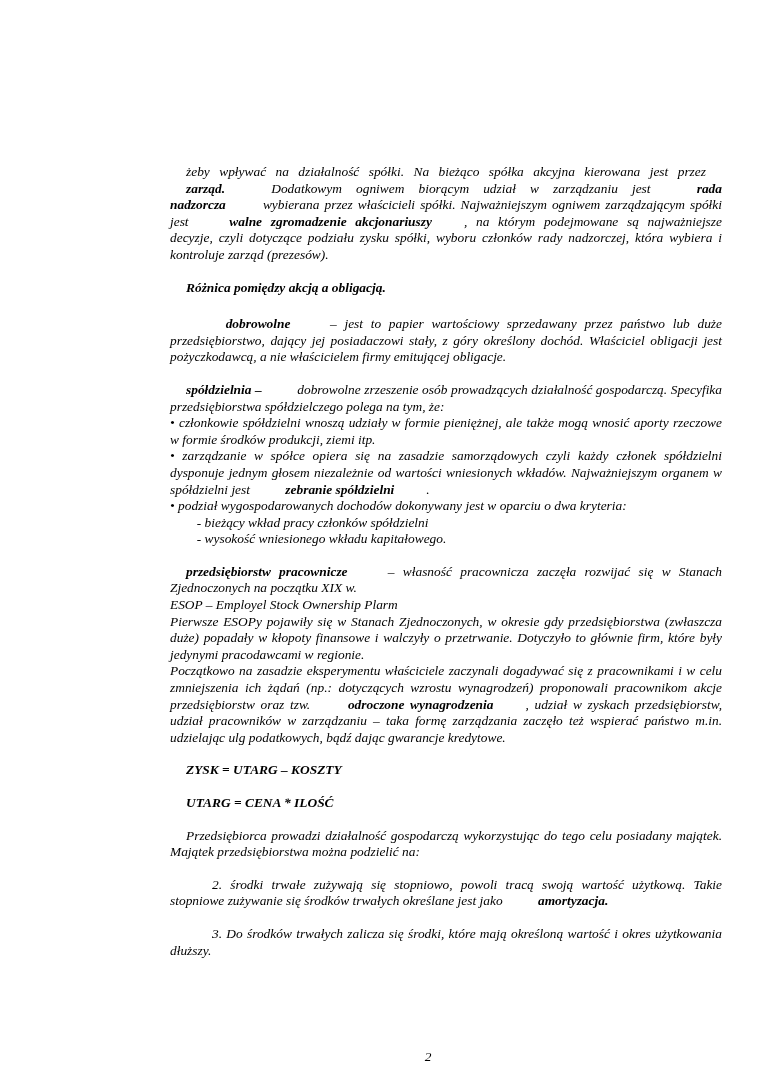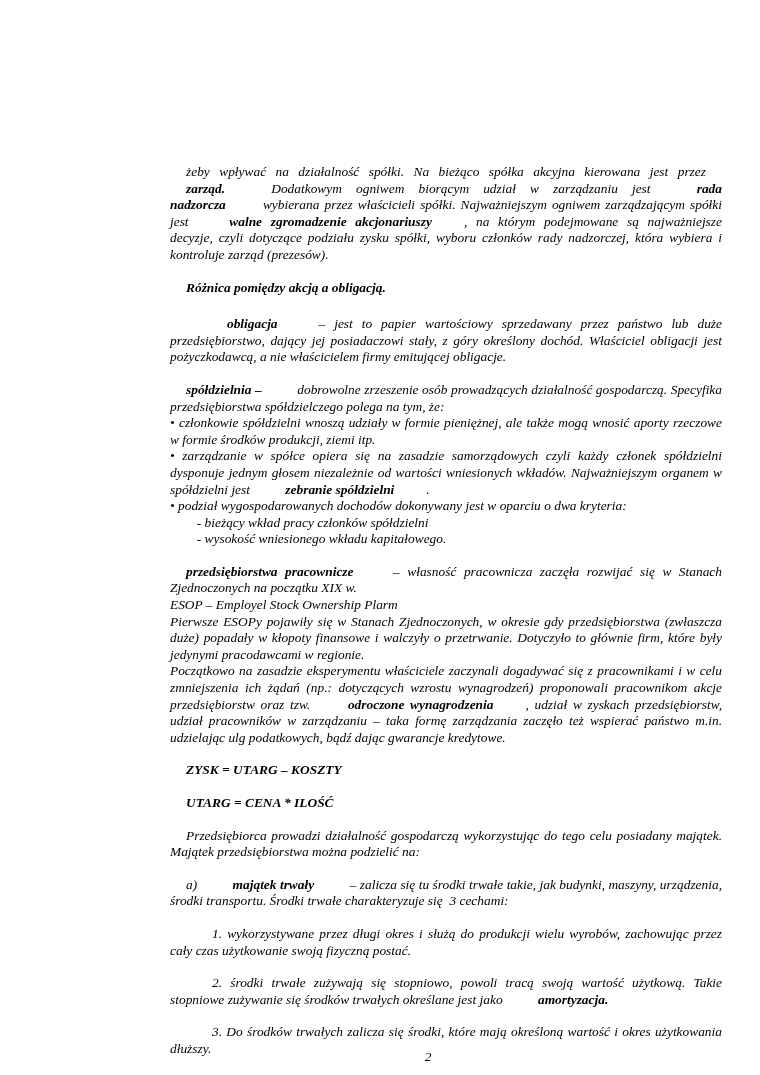--- a/index.html
+++ b/index.html
@@ -42,33 +42,31 @@
     font-size: 13.4px;
   }
 </style>
 </head>
 <body>
 
 <div class="page">
   <div class="content">
     <p class="block"><span>żeby wpływać na działalność spółki. Na bieżąco spółka akcyjna kierowana jest przez </span><span class="b">zarząd.</span><span> Dodatkowym ogniwem biorącym udział w zarządzaniu jest </span><span class="b">rada nadzorcza</span><span> wybierana przez właścicieli spółki. Najważniejszym ogniwem zarządzającym spółki jest </span><span class="b">walne zgromadzenie akcjonariuszy</span><span>, na którym podejmowane są najważniejsze decyzje, czyli dotyczące podziału zysku spółki, wyboru członków rady nadzorczej, która wybiera i kontroluje zarząd (prezesów).</span></p>
     <p class="block center heading"><span class="b">Różnica pomiędzy akcją a obligacją.</span></p>
-    <p class="block"><span> </span><span class="b">obligacja</span><span> – jest to papier wartościowy sprzedawany przez państwo lub duże przedsiębiorstwo, dający jej posiadaczowi stały, z góry określony dochód. Właściciel obligacji jest pożyczkodawcą, a nie właścicielem firmy emitującej obligacje.</span></p>
+    <p class="block"><span> </span><span class="b">dobrowolne</span><span> – jest to papier wartościowy sprzedawany przez państwo lub duże przedsiębiorstwo, dający jej posiadaczowi stały, z góry określony dochód. Właściciel obligacji jest pożyczkodawcą, a nie właścicielem firmy emitującej obligacje.</span></p>
     <p class="block"><span class="b">spółdzielnia –</span><span> dobrowolne zrzeszenie osób prowadzących działalność gospodarczą. Specyfika przedsiębiorstwa spółdzielczego polega na tym, że:
 • członkowie spółdzielni wnoszą udziały w formie pieniężnej, ale także mogą wnosić aporty rzeczowe w formie środków produkcji, ziemi itp.
 • zarządzanie w spółce opiera się na zasadzie samorządowych czyli każdy członek spółdzielni dysponuje jednym głosem niezależnie od wartości wniesionych wkładów. Najważniejszym organem w spółdzielni jest </span><span class="b">zebranie spółdzielni</span><span>.
 • podział wygospodarowanych dochodów dokonywany jest w oparciu o dwa kryteria:
         - bieżący wkład pracy członków spółdzielni
         - wysokość wniesionego wkładu kapitałowego.</span></p>
-    <p class="block"><span class="b">przedsiębiorstwa pracownicze</span><span> – własność pracownicza zaczęła rozwijać się w Stanach Zjednoczonych na początku XIX w.
+    <p class="block"><span class="b">przedsiębiorstw pracownicze</span><span> – własność pracownicza zaczęła rozwijać się w Stanach Zjednoczonych na początku XIX w.
 ESOP – Employel Stock Ownership Plarm
 Pierwsze ESOPy pojawiły się w Stanach Zjednoczonych, w okresie gdy przedsiębiorstwa (zwłaszcza duże) popadały w kłopoty finansowe i walczyły o przetrwanie. Dotyczyło to głównie firm, które były jedynymi pracodawcami w regionie.
 Początkowo na zasadzie eksperymentu właściciele zaczynali dogadywać się z pracownikami i w celu zmniejszenia ich żądań (np.: dotyczących wzrostu wynagrodzeń) proponowali pracownikom akcje przedsiębiorstw oraz tzw. </span><span class="b">odroczone wynagrodzenia</span><span>, udział w zyskach przedsiębiorstw, udział pracowników w zarządzaniu – taka formę zarządzania zaczęło też wspierać państwo m.in. udzielając ulg podatkowych, bądź dając gwarancje kredytowe.</span></p>
     <p class="block center"><span class="b">ZYSK = UTARG – KOSZTY</span></p>
     <p class="block center"><span class="b">UTARG = CENA * ILOŚĆ</span></p>
     <p class="block"><span>Przedsiębiorca prowadzi działalność gospodarczą wykorzystując do tego celu posiadany majątek. Majątek przedsiębiorstwa można podzielić na:</span></p>
-    <p class="block"><span>a) </span><span class="b">majątek trwały</span><span> – zalicza się tu środki trwałe takie, jak budynki, maszyny, urządzenia, środki transportu. Środki trwałe charakteryzuje się  3 cechami:</span></p>
-    <p class="block num-item"><span>1. wykorzystywane przez długi okres i służą do produkcji wielu wyrobów, zachowując przez cały czas użytkowanie swoją fizyczną postać.</span></p>
     <p class="block num-item"><span>2. środki trwałe zużywają się stopniowo, powoli tracą swoją wartość użytkową. Takie stopniowe zużywanie się środków trwałych określane jest jako </span><span class="b">amortyzacja.</span></p>
     <p class="block num-item"><span>3. Do środków trwałych zalicza się środki, które mają określoną wartość i okres użytkowania dłuższy.</span></p>
   </div>
   <div class="page-number">2</div>
 </div>
 
 </body></html>

